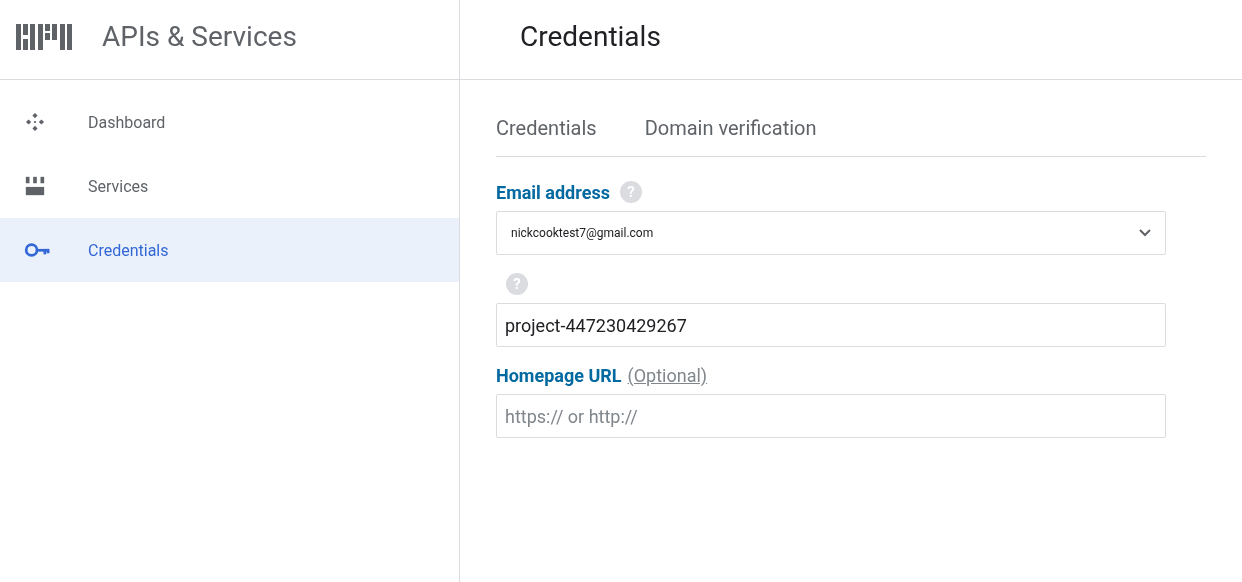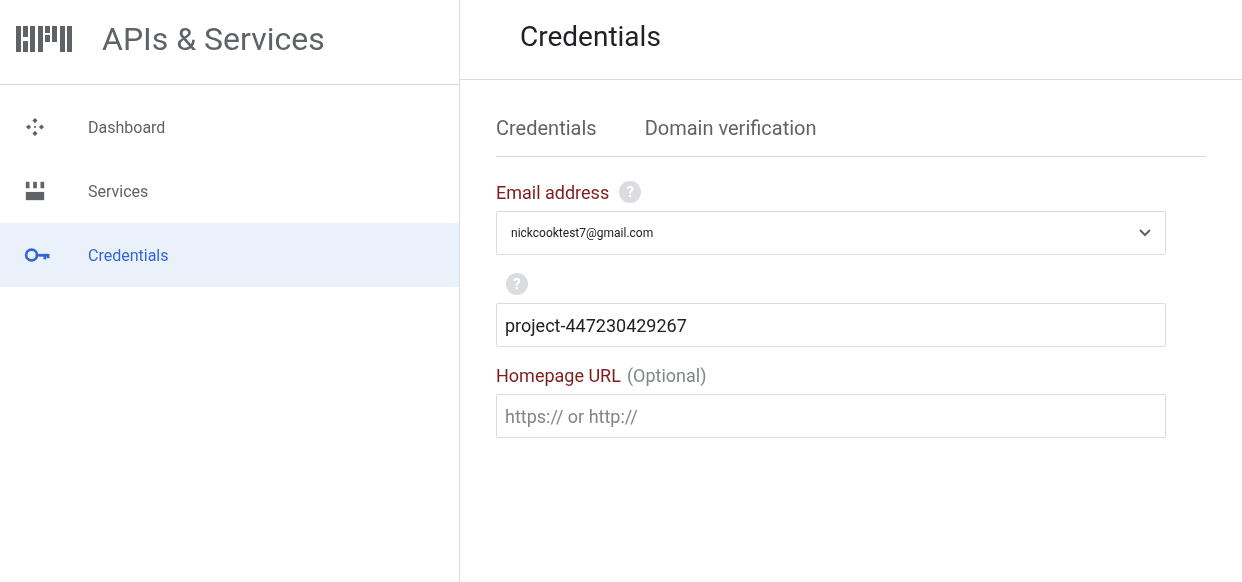--- a/index.html
+++ b/index.html
@@ -37,21 +37,21 @@
       font-size: 28px;
       color: #5f6368;
       letter-spacing: -1px;
       margin-right: 28px;
       padding-left: 0;
     }
     .api-logo svg {
       display: block;
     }
     .sidebar-title {
-      font-size: 32px;
+      font-size: 28px;
       color: #5f6368;
       font-weight: 400;
     }
     .nav {
       padding-top: 10px;
     }
     .nav-item {
       display: flex;
       align-items: center;
       height: 64px;
@@ -115,28 +115,29 @@
     .form-group {
       margin-bottom: 18px;
     }
     .form-label-row {
       display: flex;
       align-items: center;
       margin-bottom: 8px;
     }
     .form-label {
       font-size: 18px;
-      font-weight: 400;
-      color: #7f1d1d;
+      font-weight: 700;
+      color: #0369a1;
     }
     .form-label-optional {
       font-size: 18px;
       font-weight: 400;
       color: #80868b;
       margin-left: 6px;
+      text-decoration: underline;
     }
     .help-icon {
       width: 22px;
       height: 22px;
       border-radius: 50%;
       background: #dadce0;
       color: #fff;
       margin-left: 10px;
       display: flex;
       align-items: center;

